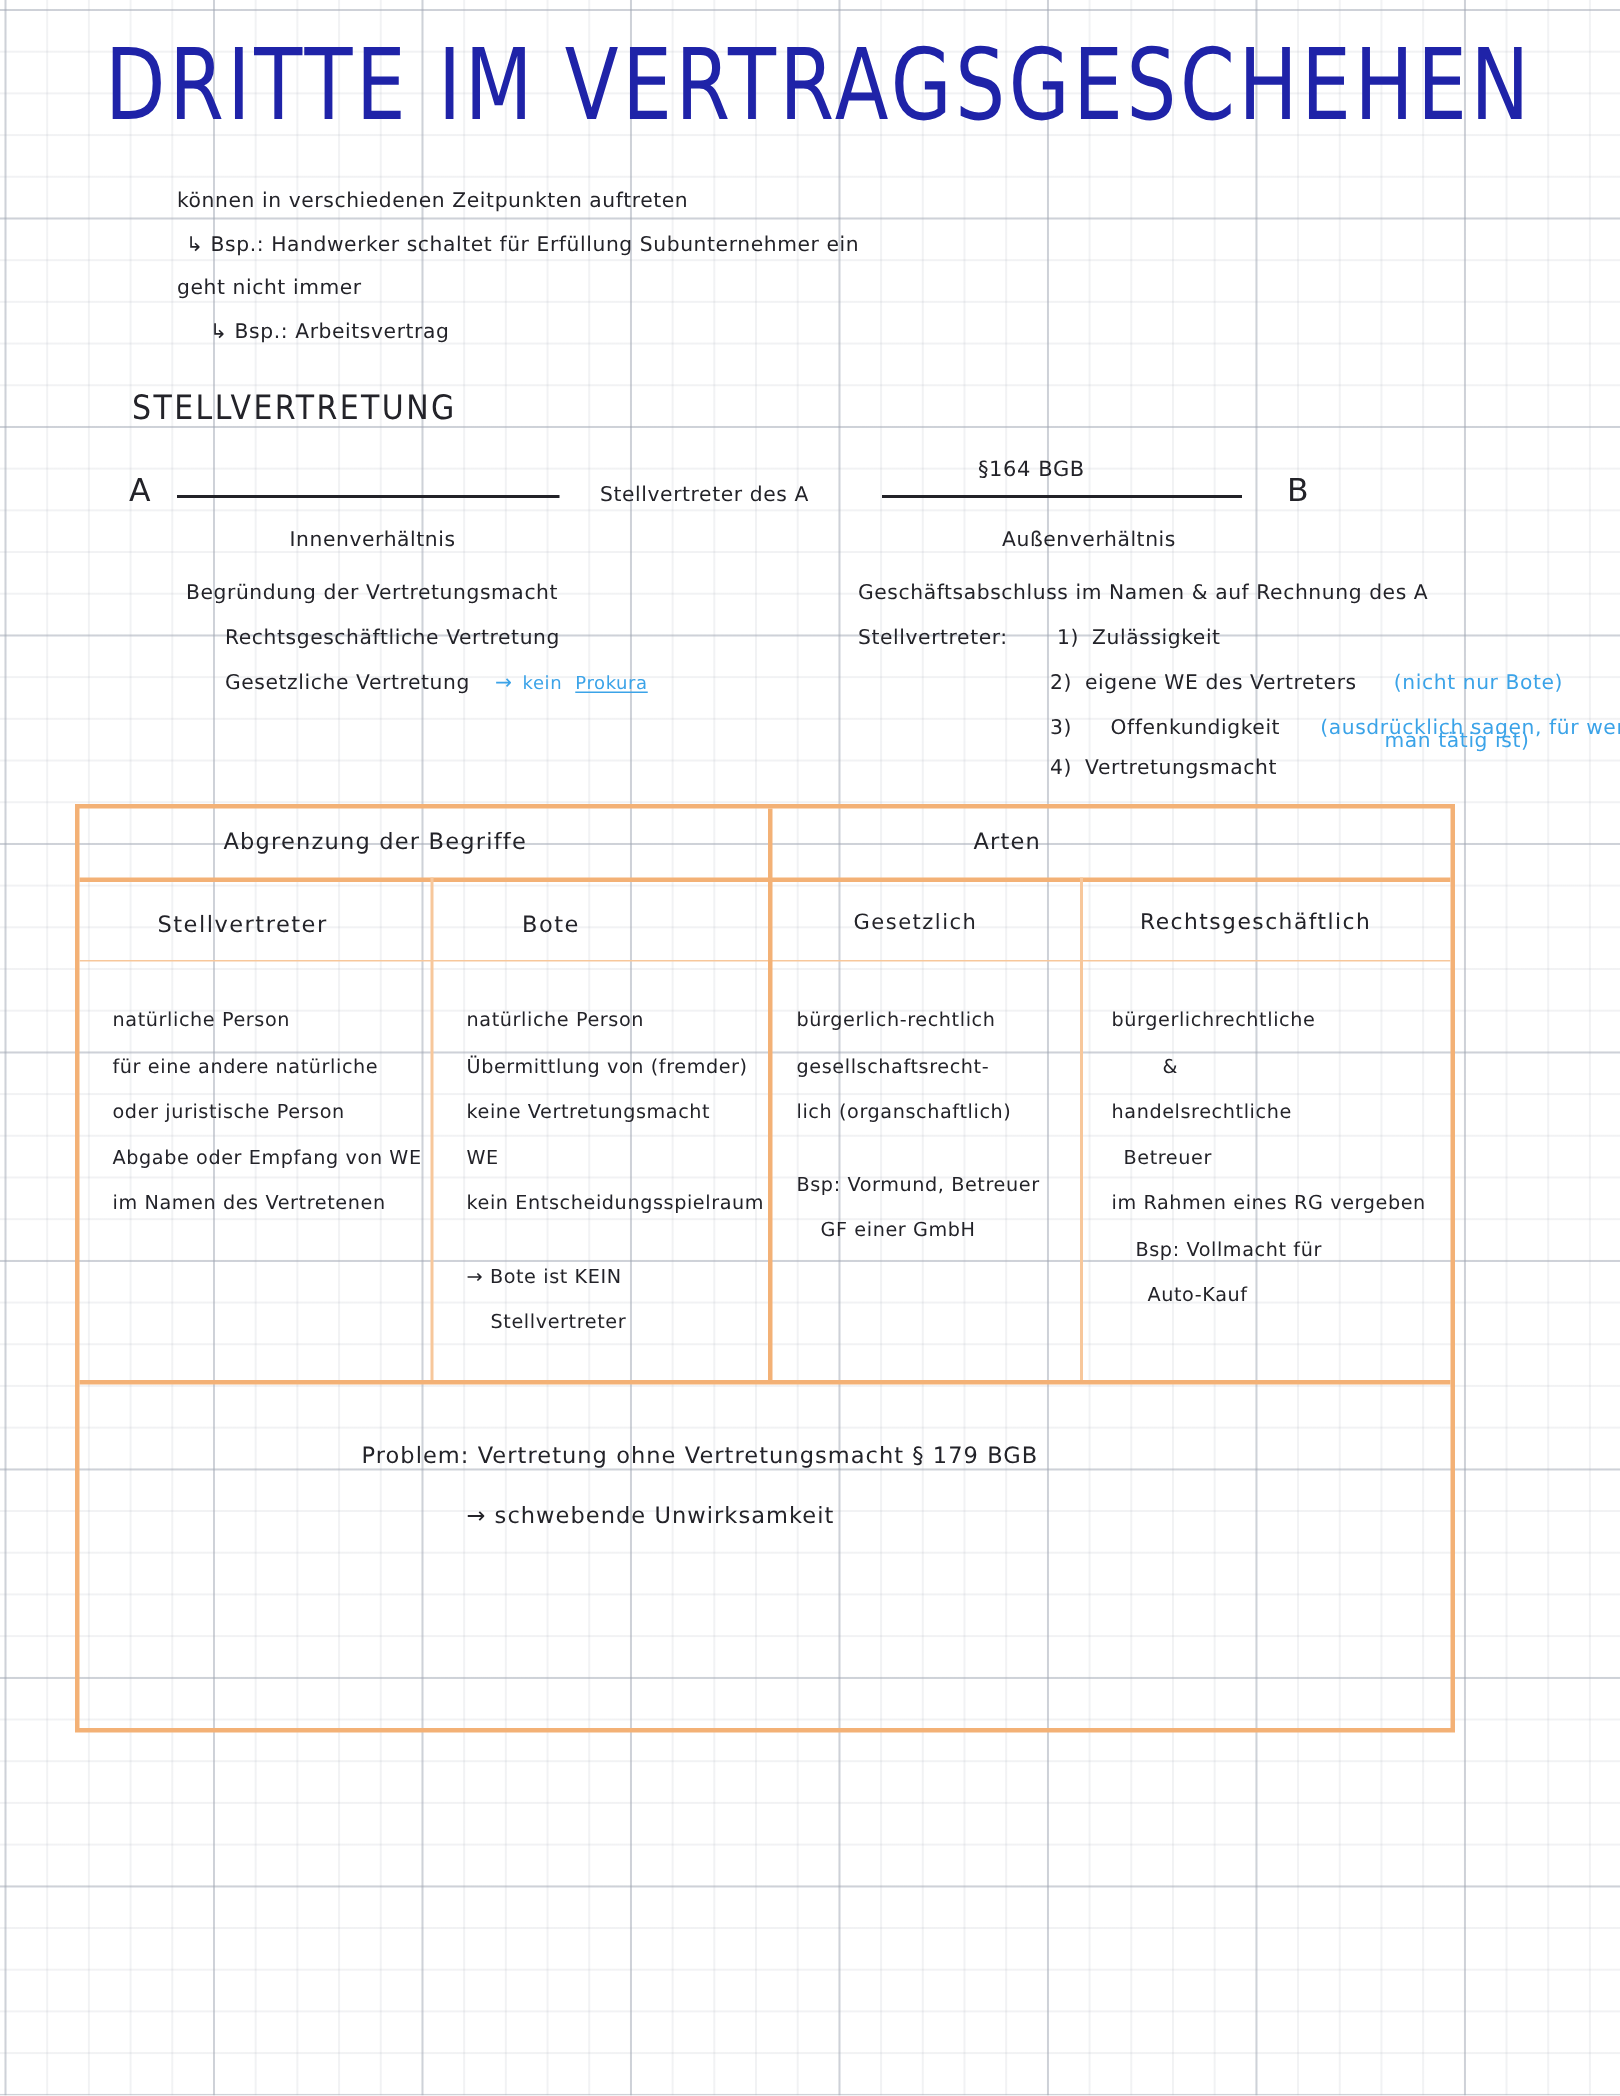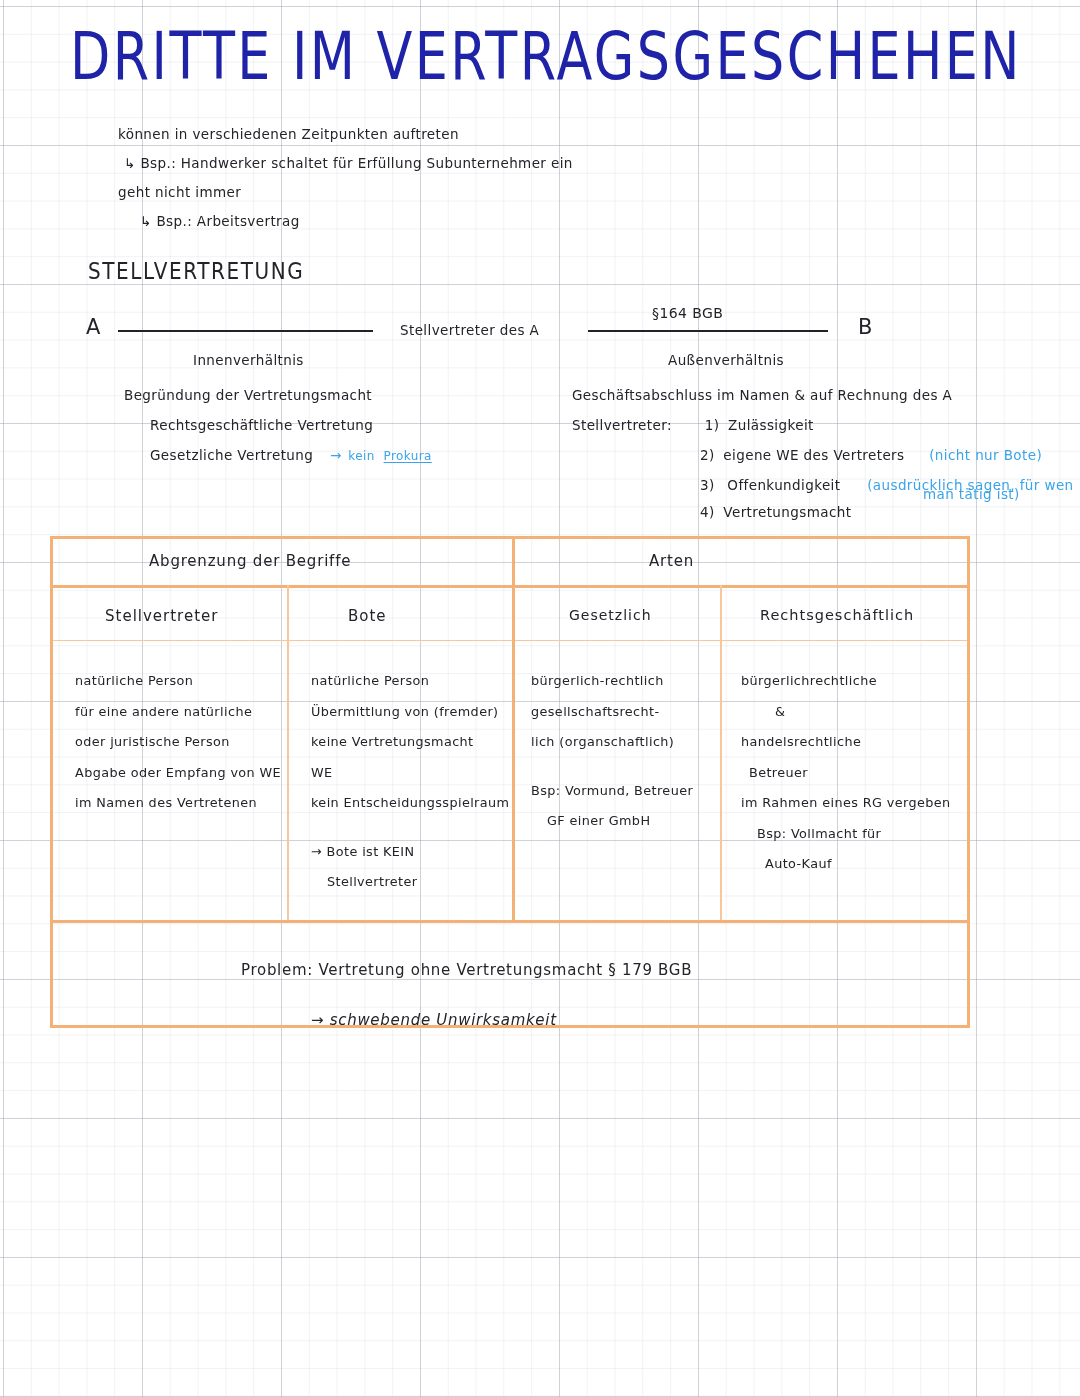--- a/index.html
+++ b/index.html
@@ -107,21 +107,21 @@
   .blue { color: #3ba3e8; margin-left: 33px; }
   .blue-u { color: #3ba3e8; text-decoration: underline; text-underline-offset: 2px; }
   .req-lbl { display: inline-block; }
 
   
   #table {
     position: absolute;
     left: 50px;
     top: 536px;
     width: 920px;
-    height: 492px;
+    height: 619px;
     border: 3px solid #f3b176;
     box-sizing: border-box;
     background: transparent;
   }
   .tdivh {
     position: absolute;
     left: 0;
     width: 100%;
     height: 0;
     border-top: 3px solid #f3b176;
@@ -218,21 +218,21 @@
       <span style="margin-left:10px">1)</span>
       <span style="margin-left:4px">Zulässigkeit</span>
     </div>
     <div class="hw ln" style="padding-left:128px">
       <span>2)</span>
       <span style="margin-left:4px">eigene WE des Vertreters</span>
       <span class="blue" style="margin-left:20px">(nicht nur Bote)</span>
     </div>
     <div class="hw ln" style="padding-left:128px">
       <span>3)</span>
-      <span style="margin-left:8px">Offenkundigkeit</span>
+      <span style="margin-left:21px">Offenkundigkeit</span>
       <span class="blue" style="margin-left:22px">(ausdrücklich sagen, für wen</span>
     </div>
     <div class="hw ln" style="padding-left:128px; line-height:24px">
       <span>4)</span>
       <span style="margin-left:4px">Vertretungsmacht</span>
     </div>
     <div class="hw blue" style="position:absolute; left:318px; top:106px; font-size:13.5px; white-space:nowrap;">man tätig ist)</div>
   </div>
 
   <div id="table">
@@ -286,17 +286,17 @@
       <div class="ln ind" style="padding-left:34px">&amp;</div>
       <div class="ln">handelsrechtliche</div>
       <div class="ln ind" style="padding-left:8px">Betreuer</div>
       <div class="ln">im Rahmen eines RG vergeben</div>
       <div class="ln ind">Bsp: Vollmacht für</div>
       <div class="ln ind" style="padding-left:24px">Auto-Kauf</div>
     </div>
 
     <div id="problem">
       <div class="hw ln" style="position:absolute; left:188px; top:416px;">Problem: Vertretung ohne Vertretungsmacht § 179 BGB</div>
-      <div class="hw ln" style="position:absolute; left:258px; top:466px;font-style:italic;">→ schwebende Unwirksamkeit</div>
+      <div class="hw ln" style="position:absolute; left:258px; top:456px;">→ schwebende Unwirksamkeit</div>
     </div>
 
   </div>
 </div>
 
 </body></html>

